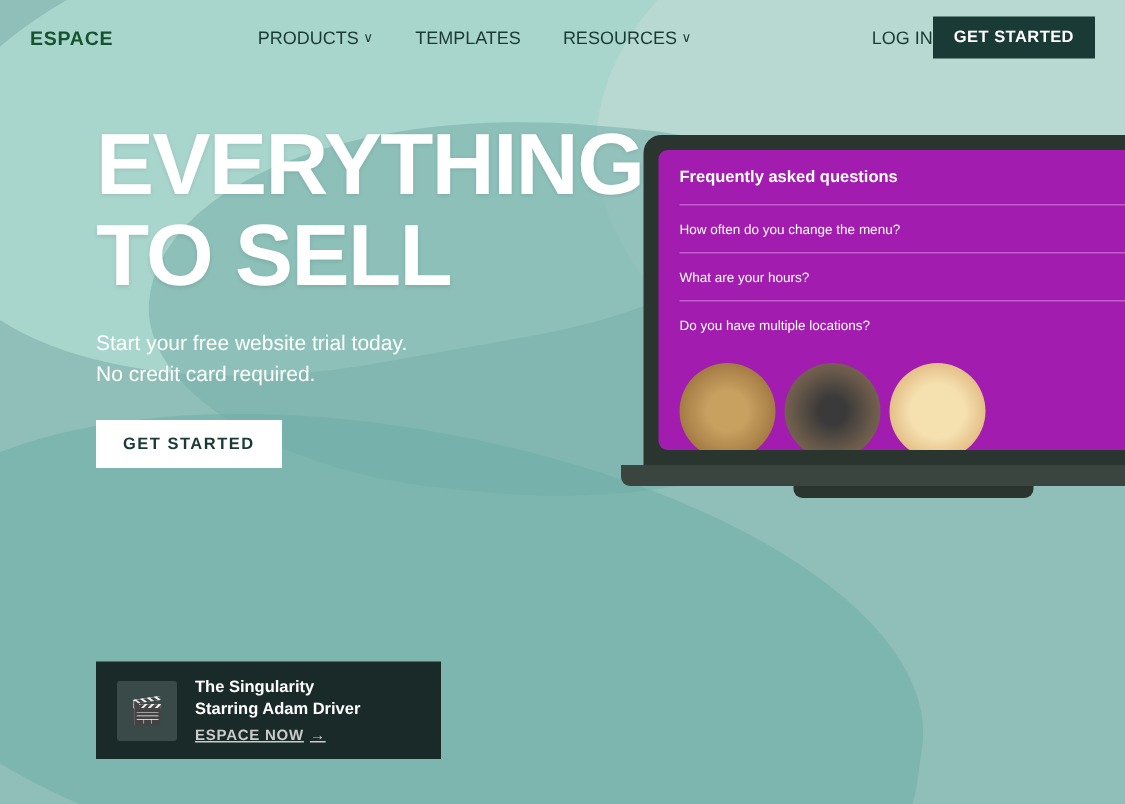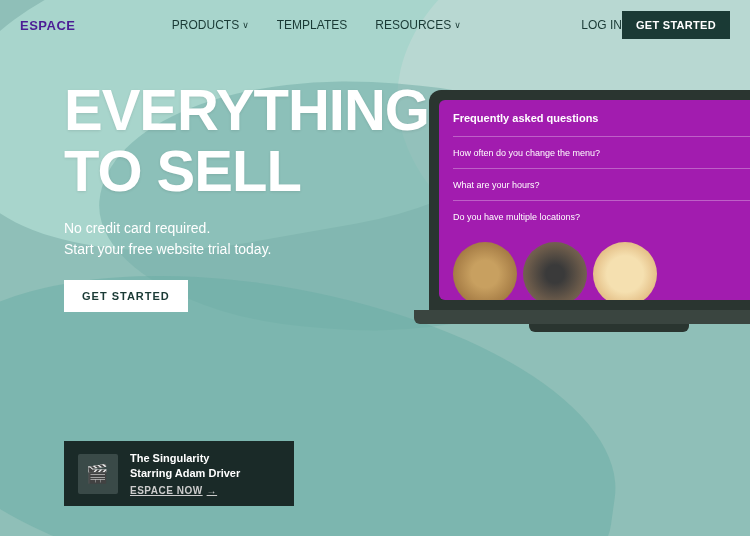--- a/index.html
+++ b/index.html
@@ -74,21 +74,21 @@
       align-items: center;
       justify-content: space-between;
       padding: 0 20px;
       height: 50px;
       width: 100%;
     }
 
     .nav-logo {
       font-size: 13px;
       font-weight: 600;
-      color: #4c1d95;
+      color: #14532d;
       letter-spacing: 0.5px;
     }
 
     .nav-links {
       display: flex;
       align-items: center;
       gap: 28px;
       flex: 1;
       justify-content: center;
     }
@@ -367,22 +367,22 @@
 </nav>
 
 <div class="main-content">
 
   <div class="hero-left">
     <div class="hero-title">
       <div>EVERYTHING</div>
       <div>TO SELL</div>
     </div>
     <div class="hero-subtitle">
+      <div>Start your free website trial today.</div>
       <div>No credit card required.</div>
-      <div>Start your free website trial today.</div>
     </div>
     <button class="hero-cta-btn">GET STARTED</button>
   </div>
 
   <div class="promo-card">
     <div class="promo-thumb">🎬</div>
     <div class="promo-text">
       <div class="promo-title-text">
         <span>The Singularity</span><br>
         <span>Starring Adam Driver</span>

